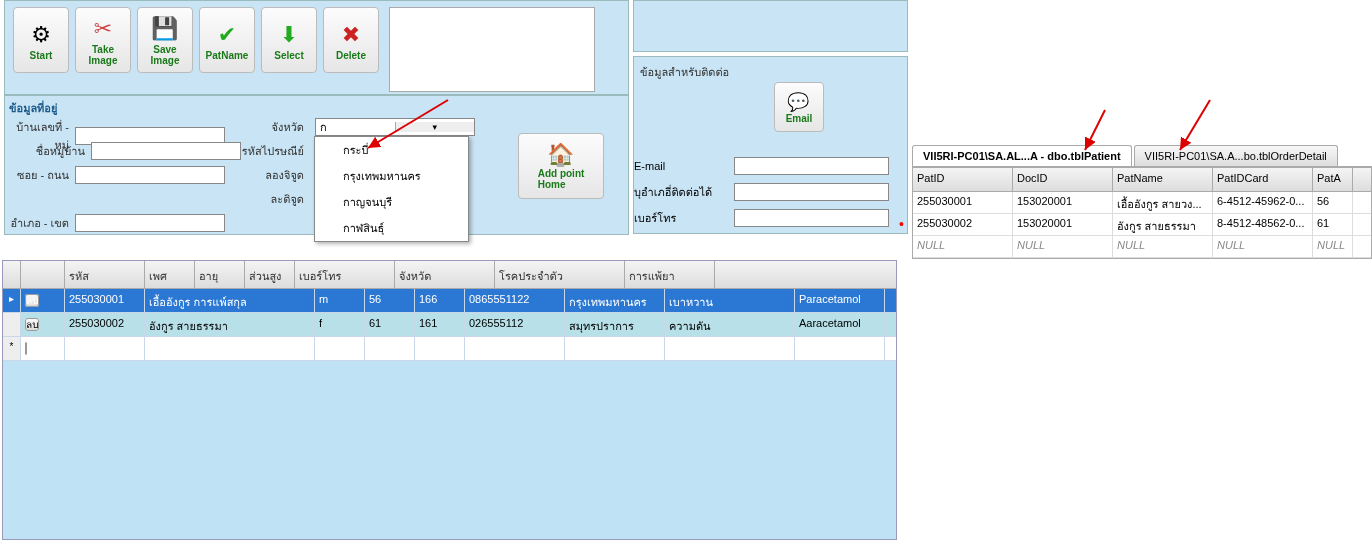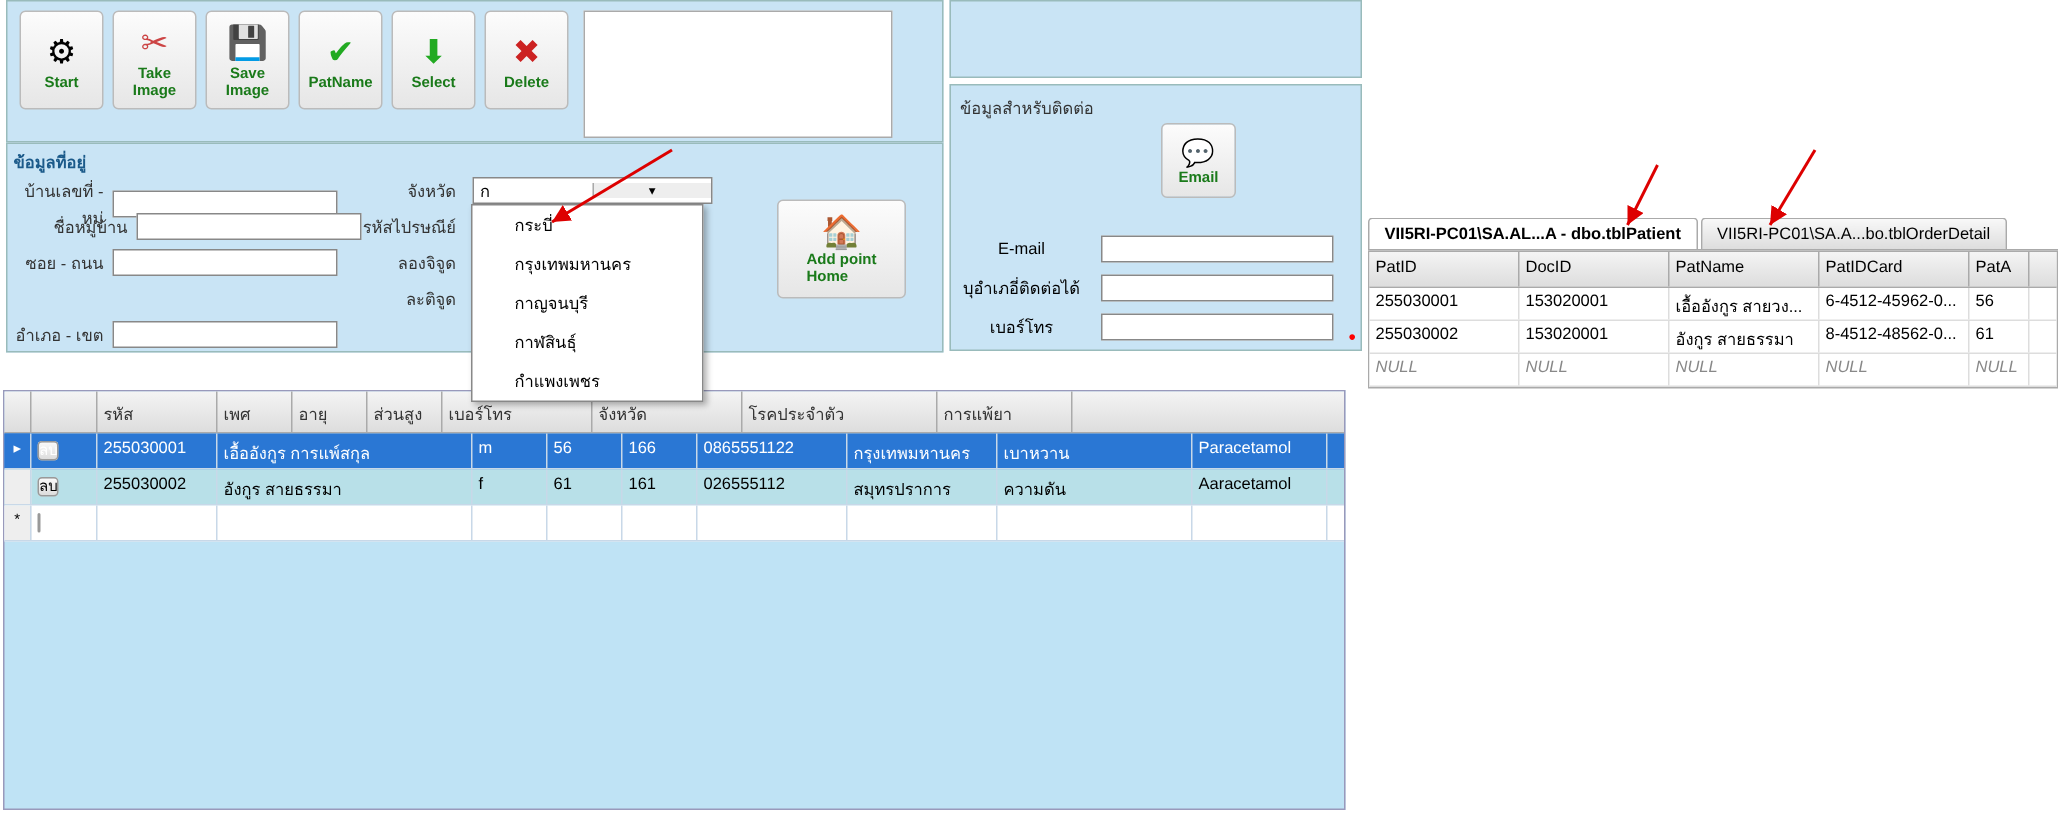--- a/index.html
+++ b/index.html
@@ -28,21 +28,21 @@
 .add-home { position: absolute; left: 518px; top: 133px; width: 86px; height: 66px; background: linear-gradient(#fcfcfc,#e6e6e6); border: 1px solid #bbb; border-radius: 4px; display: flex; flex-direction: column; align-items: center; justify-content: center; cursor: pointer; }
 .add-home .ic { font-size: 22px; color: #2a64c4; }
 .add-home .lbl { font-size: 10px; color: #1a7a1a; font-weight: bold; text-align: left; }
 
 .contact-group { position: absolute; left: 633px; top: 56px; width: 275px; height: 178px; background: #c9e4f5; border: 1px solid #9bb; }
 .contact-title { position: absolute; left: 6px; top: 6px; color: #333; }
 .email-btn { position: absolute; left: 140px; top: 25px; width: 50px; height: 50px; background: linear-gradient(#fcfcfc,#e6e6e6); border: 1px solid #bbb; border-radius: 4px; display: flex; flex-direction: column; align-items: center; justify-content: center; cursor: pointer; }
 .email-btn .ic { font-size: 18px; color: #f5a623; }
 .email-btn .lbl { font-size: 10px; color: #1a7a1a; font-weight: bold; }
 .cfld { position: absolute; display: flex; align-items: center; }
-.cfld label { width: 100px; text-align: center; padding-right: 6px; }
+.cfld label { width: 100px; text-align: left; padding-right: 6px; }
 .cfld input { width: 155px; height: 18px; border: 1px solid #888; }
 .red-dot { position: absolute; left: 265px; top: 159px; color: red; font-size: 14px; }
 
 .blank-box { position: absolute; left: 633px; top: 0; width: 275px; height: 52px; background: #c9e4f5; border: 1px solid #9bb; }
 
 .grid { position: absolute; left: 2px; top: 260px; width: 895px; height: 280px; border: 1px solid #99b; background: #bfe3f5; }
 .ghead { display: flex; background: linear-gradient(#f4f4f4,#ddd); height: 28px; border-bottom: 1px solid #aaa; }
 .ghead div { border-right: 1px solid #aaa; padding: 6px 4px; color: #333; }
 .grow { display: flex; height: 24px; border-bottom: 1px solid #c8d8e8; }
 .grow div { border-right: 1px solid #c8d8e8; padding: 4px; overflow: hidden; white-space: nowrap; }
@@ -136,21 +136,20 @@
     <div class="fld" style="left:235px;top:94px">
         <label style="width:70px">ละติจูด</label>
       </div>
   </div>
 
   <div class="dd-list" style="left:314px;top:136px;width:155px">
     <div>กระบี่</div>
     <div>กรุงเทพมหานคร</div>
     <div>กาญจนบุรี</div>
     <div>กาฬสินธุ์</div>
-    <div>กำแพงเพชร</div>
   </div>
 
   <div class="add-home">
     <span class="ic">🏠</span>
     <span class="lbl" style="white-space:pre">Add point
 Home</span>
   </div>
 
   <div class="blank-box"></div>
 

